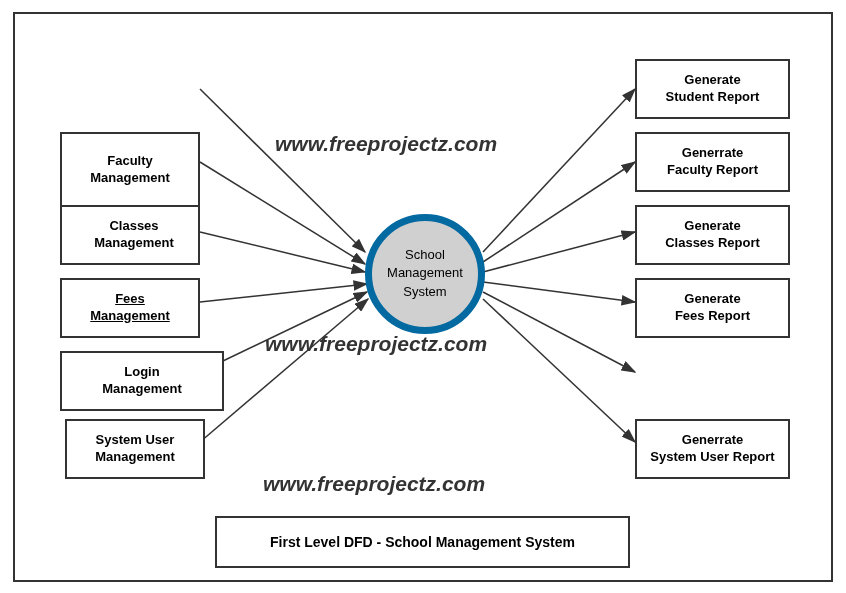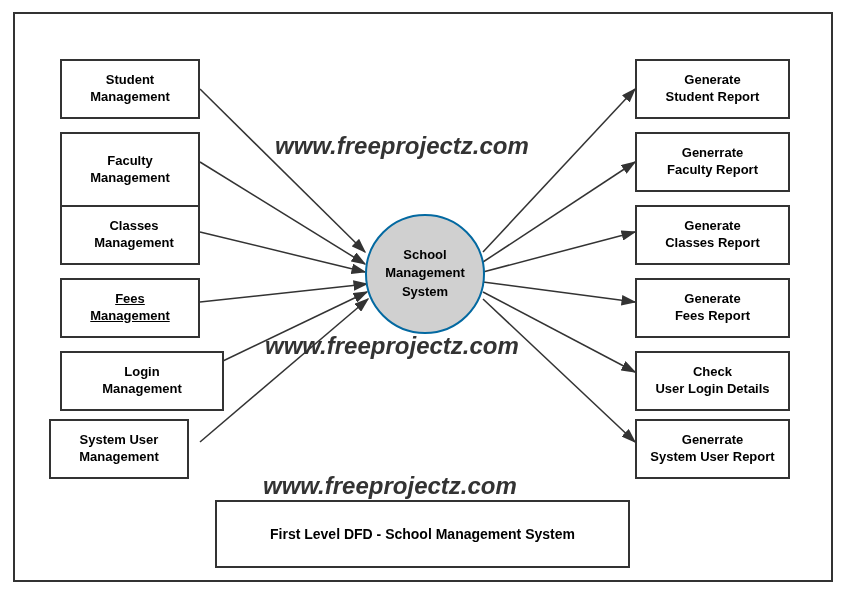--- a/index.html
+++ b/index.html
@@ -16,21 +16,21 @@
       width: 820px;
       height: 570px;
       border: 2px solid #333;
       background: #fff;
       position: relative;
       overflow: hidden;
     }
     .watermark {
       position: absolute;
       font-weight: bold;
-      font-size: 24px;
+      font-size: 21px;
       color: #333;
       font-style: italic;
     }
     .watermark-top {
       top: 118px;
       left: 260px;
     }
     .watermark-mid {
       top: 318px;
       left: 250px;
@@ -47,39 +47,39 @@
       font-size: 13px;
       font-weight: bold;
       display: flex;
       align-items: center;
       justify-content: center;
       padding: 4px;
       line-height: 1.3;
     }
     .center-circle {
       position: absolute;
-      border: 2px solid #0369a1;
+      border: 7px solid #0369a1;
       background: #d0d0d0;
       border-radius: 50%;
       text-align: center;
       font-size: 13px;
-      font-weight: bold;
+      font-weight: normal;
       display: flex;
       align-items: center;
       justify-content: center;
       line-height: 1.4;
     }
     .caption-box {
       position: absolute;
       border: 2px solid #333;
       background: #fff;
       text-align: center;
       font-size: 14px;
       font-weight: bold;
-      padding: 24px 12px;
+      padding: 16px 12px;
     }
     svg.arrows {
       position: absolute;
       top: 0;
       left: 0;
       width: 100%;
       height: 100%;
       pointer-events: none;
     }
   </style>
@@ -121,64 +121,57 @@
   </svg>
 
   <div class="watermark watermark-top">www.freeprojectz.com</div>
   <div class="watermark watermark-mid">www.freeprojectz.com</div>
   <div class="watermark watermark-bot">www.freeprojectz.com</div>
 
   <div class="center-circle" style="left: 350px; top: 200px; width: 120px; height: 120px;">
     <span>School<br>Management<br>System</span>
   </div>
 
-  <div class="node-box" style="left: 45px; top: 45px; width: 140px; height: 60px;">
-    <span>Student
-Management</span>
-  </div>
 
   <div class="node-box" style="left: 45px; top: 118px; width: 140px; height: 76px;">
     <span>Faculty<br>Management</span>
   </div>
 
   <div class="node-box" style="left: 45px; top: 191px; width: 140px; height: 60px; padding-left: 12px;">
     <span>Classes<br>Management</span>
   </div>
 
   <div class="node-box" style="left: 45px; top: 264px; width: 140px; height: 60px; text-decoration: underline;">
     <span>Fees<br>Management</span>
   </div>
 
   <div class="node-box" style="left: 45px; top: 337px; width: 164px; height: 60px;">
     <span>Login<br>Management</span>
   </div>
 
-  <div class="node-box" style="left: 34px; top: 405px; width: 140px; height: 60px;">
+  <div class="node-box" style="left: 50px; top: 405px; width: 140px; height: 60px;">
     <span>System User<br>Management</span>
   </div>
 
   <div class="node-box" style="left: 620px; top: 45px; width: 155px; height: 60px;">
     <span>Generate<br>Student Report</span>
   </div>
 
   <div class="node-box" style="left: 620px; top: 118px; width: 155px; height: 60px;">
     <span>Generrate<br>Faculty Report</span>
   </div>
 
   <div class="node-box" style="left: 620px; top: 191px; width: 155px; height: 60px;">
     <span>Generate<br>Classes Report</span>
   </div>
 
   <div class="node-box" style="left: 620px; top: 264px; width: 155px; height: 60px;">
     <span>Generate<br>Fees Report</span>
   </div>
 
-  <div class="node-box" style="left: 620px; top: 337px; width: 155px; height: 60px;">
-    <span>Check<br>User Login Details</span>
-  </div>
 
   <div class="node-box" style="left: 620px; top: 405px; width: 155px; height: 60px;">
     <span>Generrate<br>System User Report</span>
   </div>
 
   <div class="caption-box" style="left: 200px; bottom: 12px; width: 415px;">
     <span>First Level DFD - School Management System</span>
   </div>
 
 </div>

